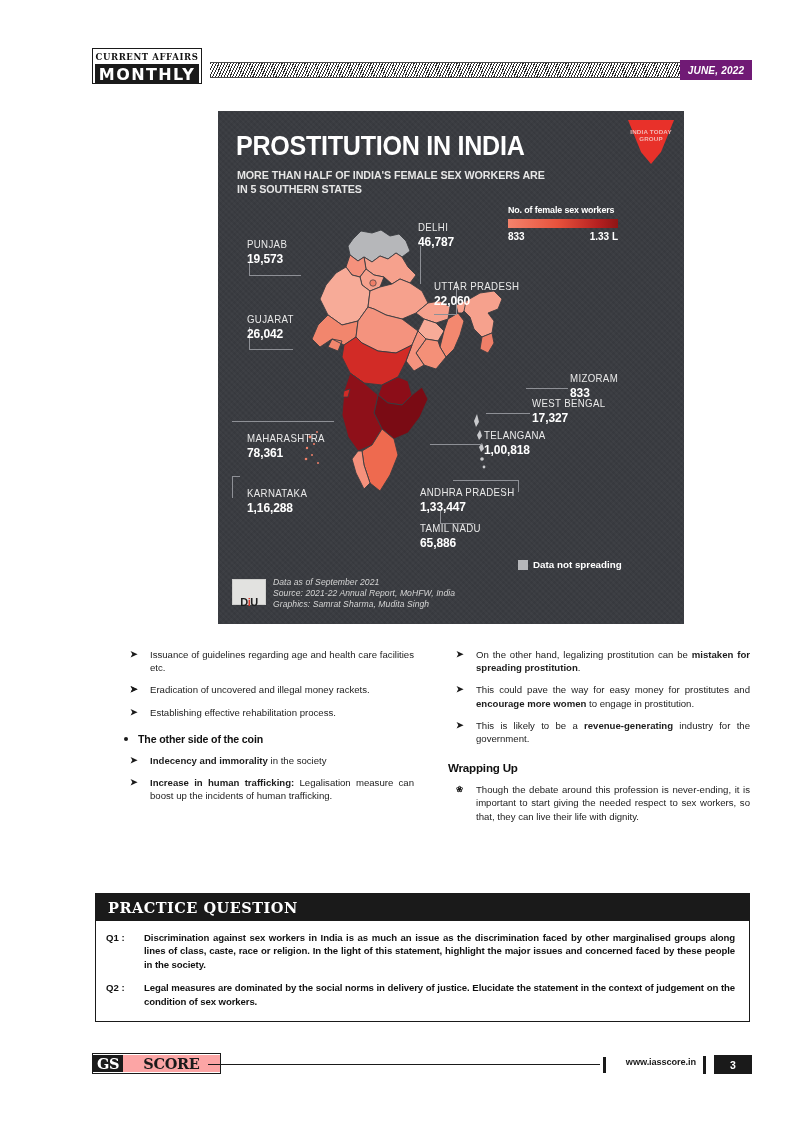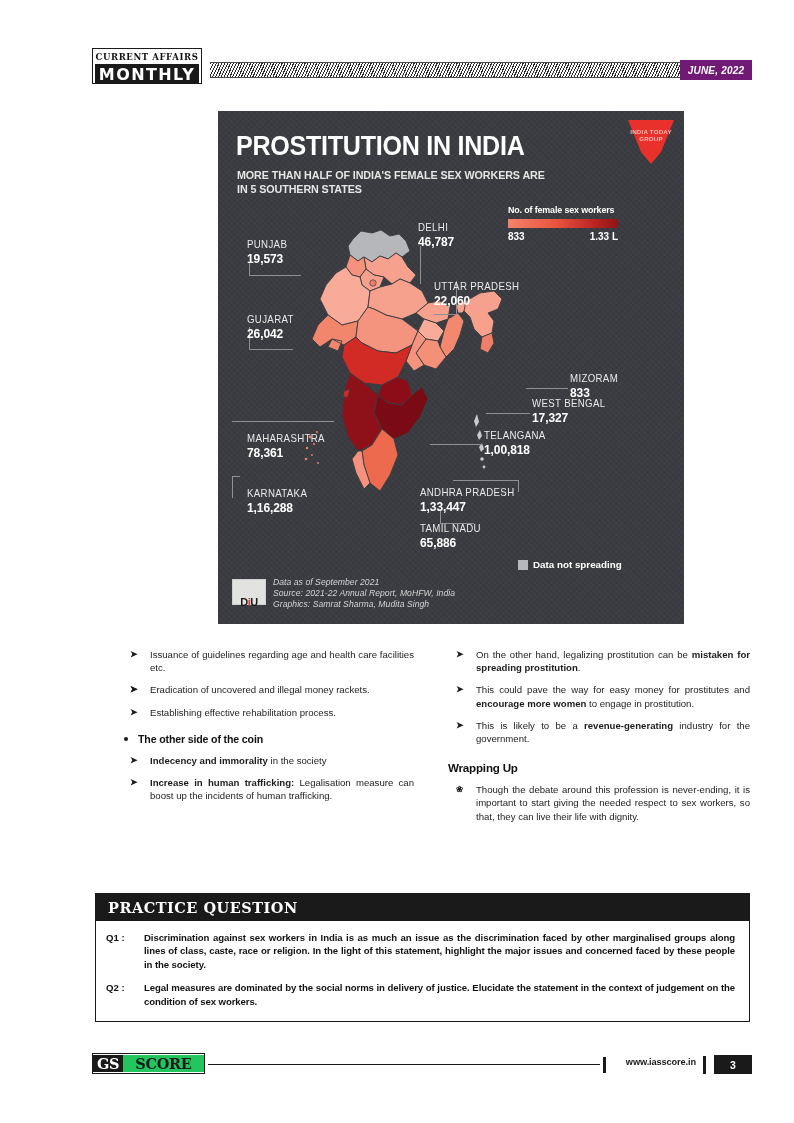--- a/index.html
+++ b/index.html
@@ -211,21 +211,21 @@
     position: absolute; left: 0; top: 0; height: 21px;
     border: 1.5px solid #1a1a1a; display: flex; align-items: center;
   }
   .gs-logo .gs {
     background: #1a1a1a; color: #fff; padding: 0 4px;
     font-family: "DejaVu Serif", serif;
     font-size: 14.5px; font-weight: bold; letter-spacing: -0.3px;
     display: flex; align-items: center;
   }
   .gs-logo .score {
-    background: #22c55e; color: #1a1a1a; padding: 0 12px;
+    background: #fca5a5; color: #1a1a1a; padding: 0 20px;
     font-family: "DejaVu Serif", serif;
     font-size: 14.5px; font-weight: bold; letter-spacing: -0.3px;
     display: flex; align-items: center;
   }
   .f-rule {
     position: absolute; left: 116px; top: 11px; right: 152px; height: 1.4px;
     background: #1a1a1a;
   }
   .f-tick {
     position: absolute; right: 146px; top: 4px; width: 3px; height: 16px; background: #1a1a1a;

